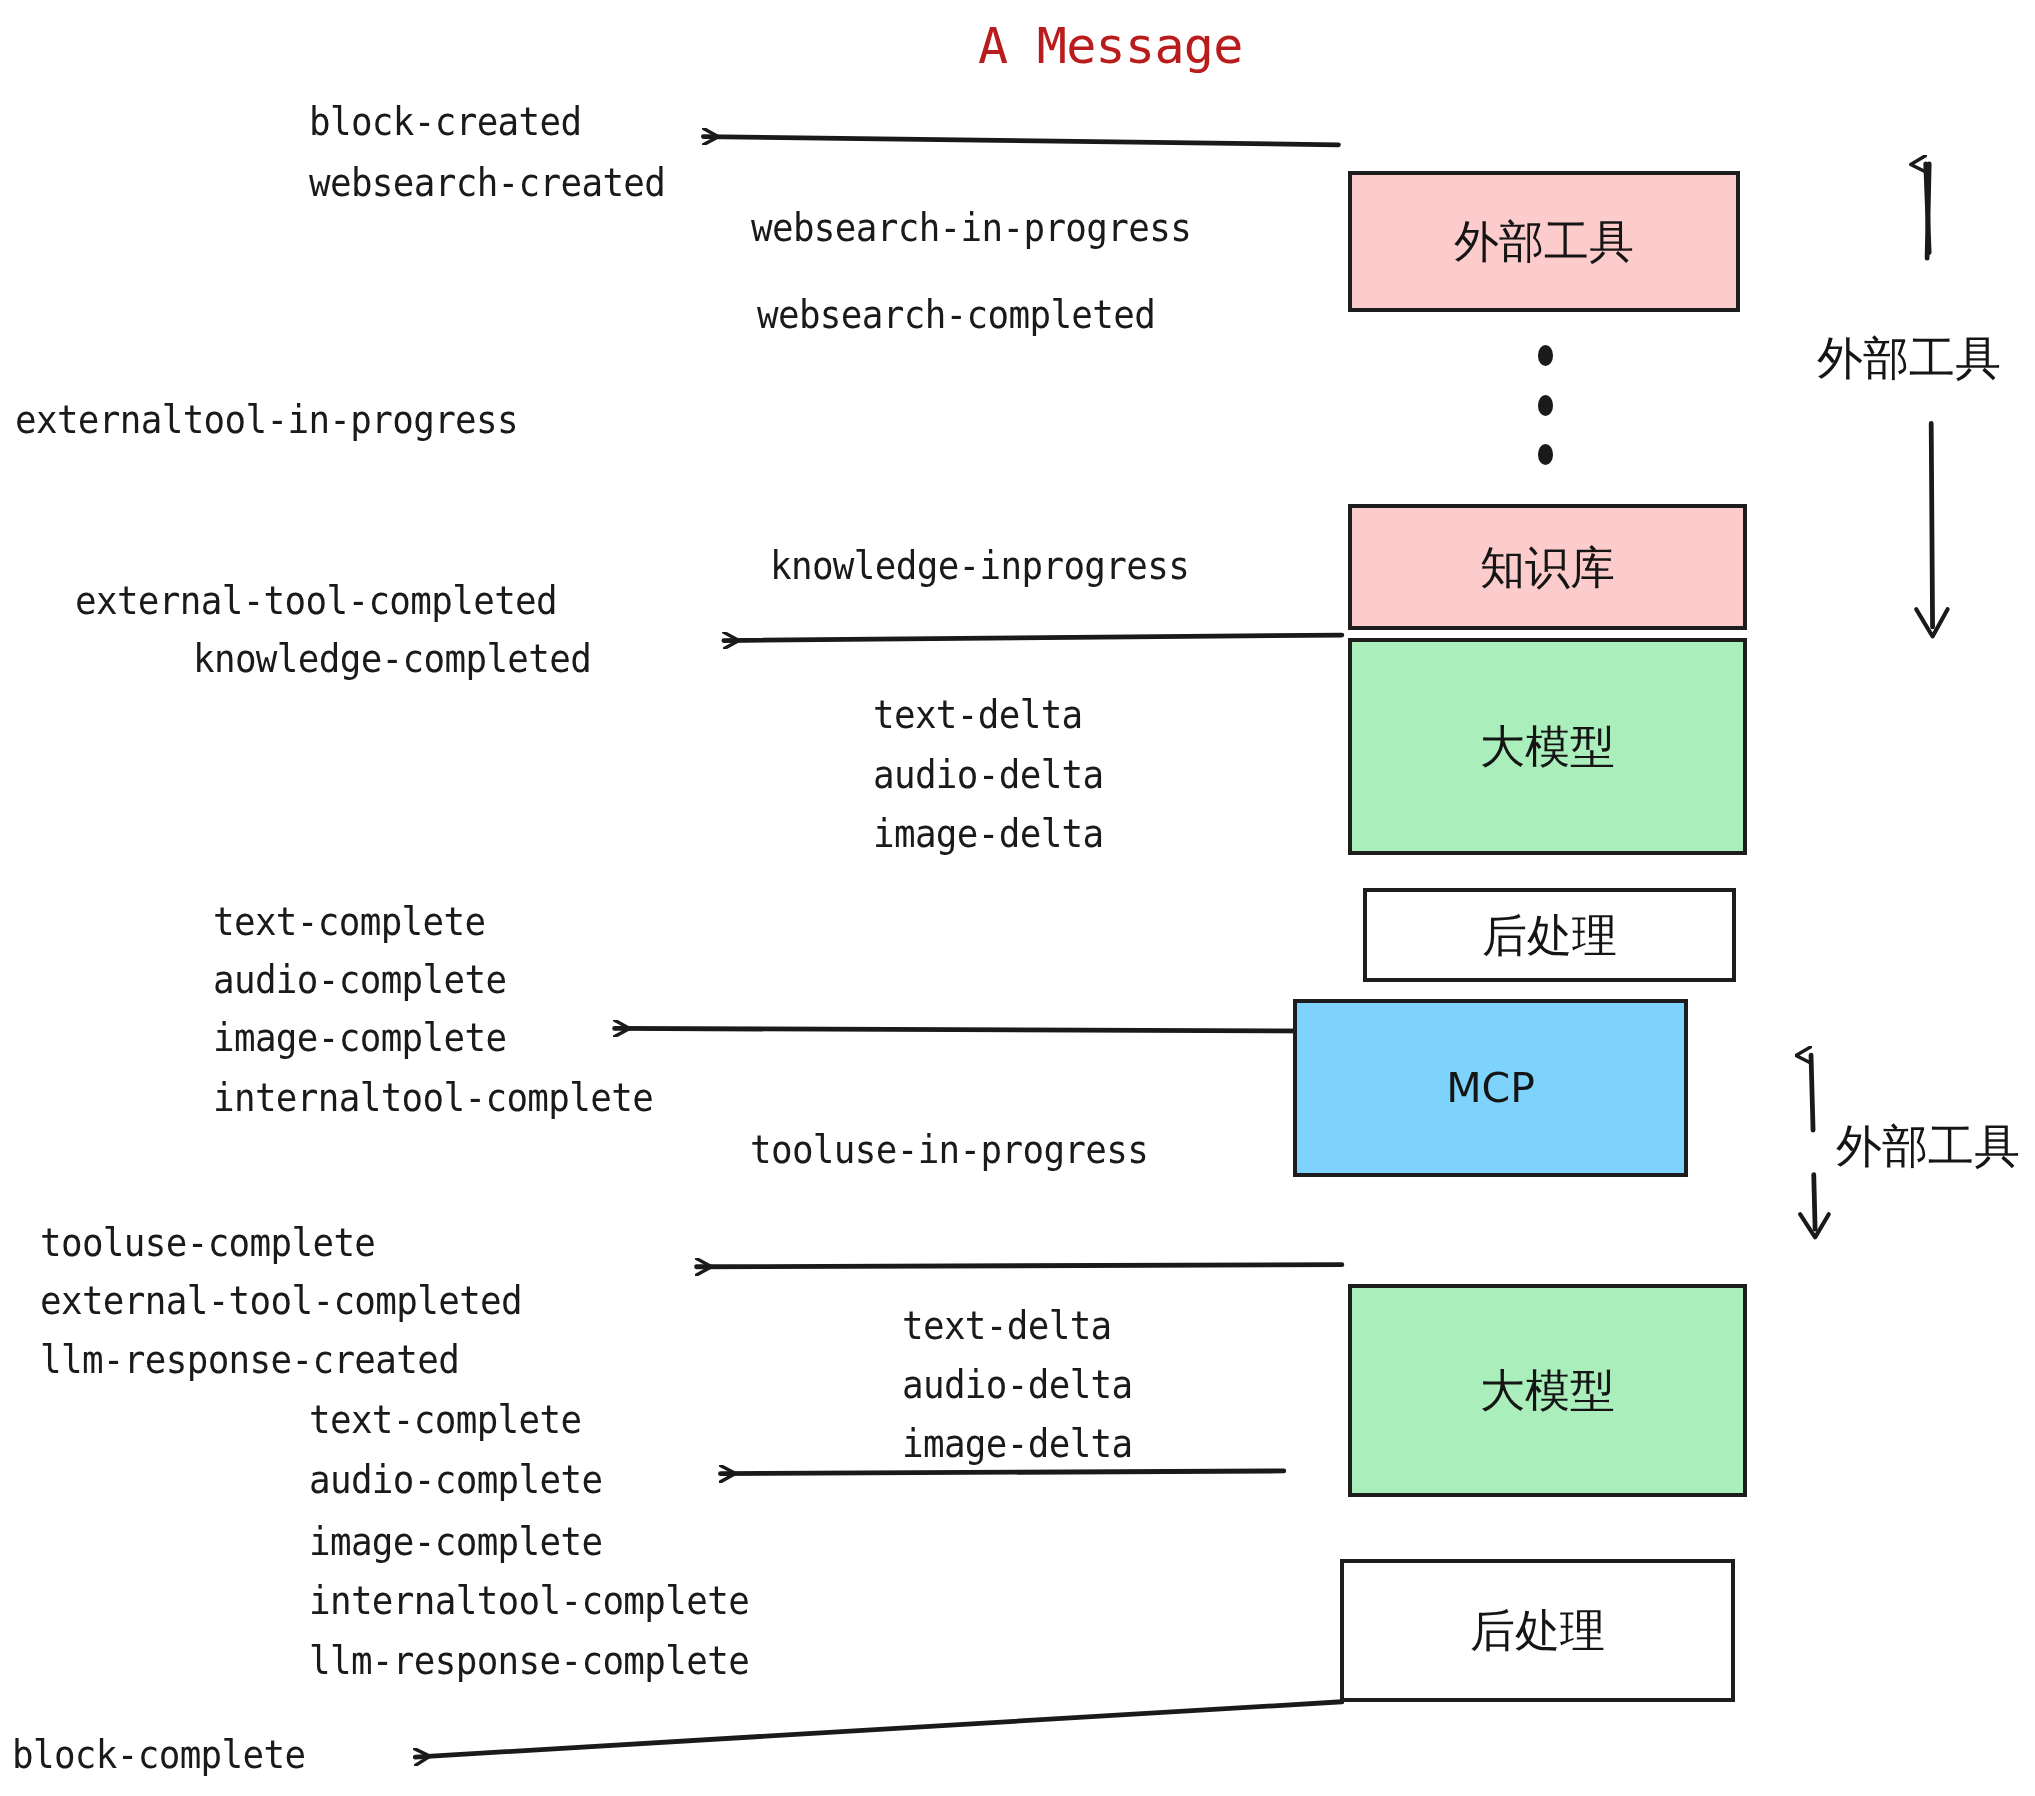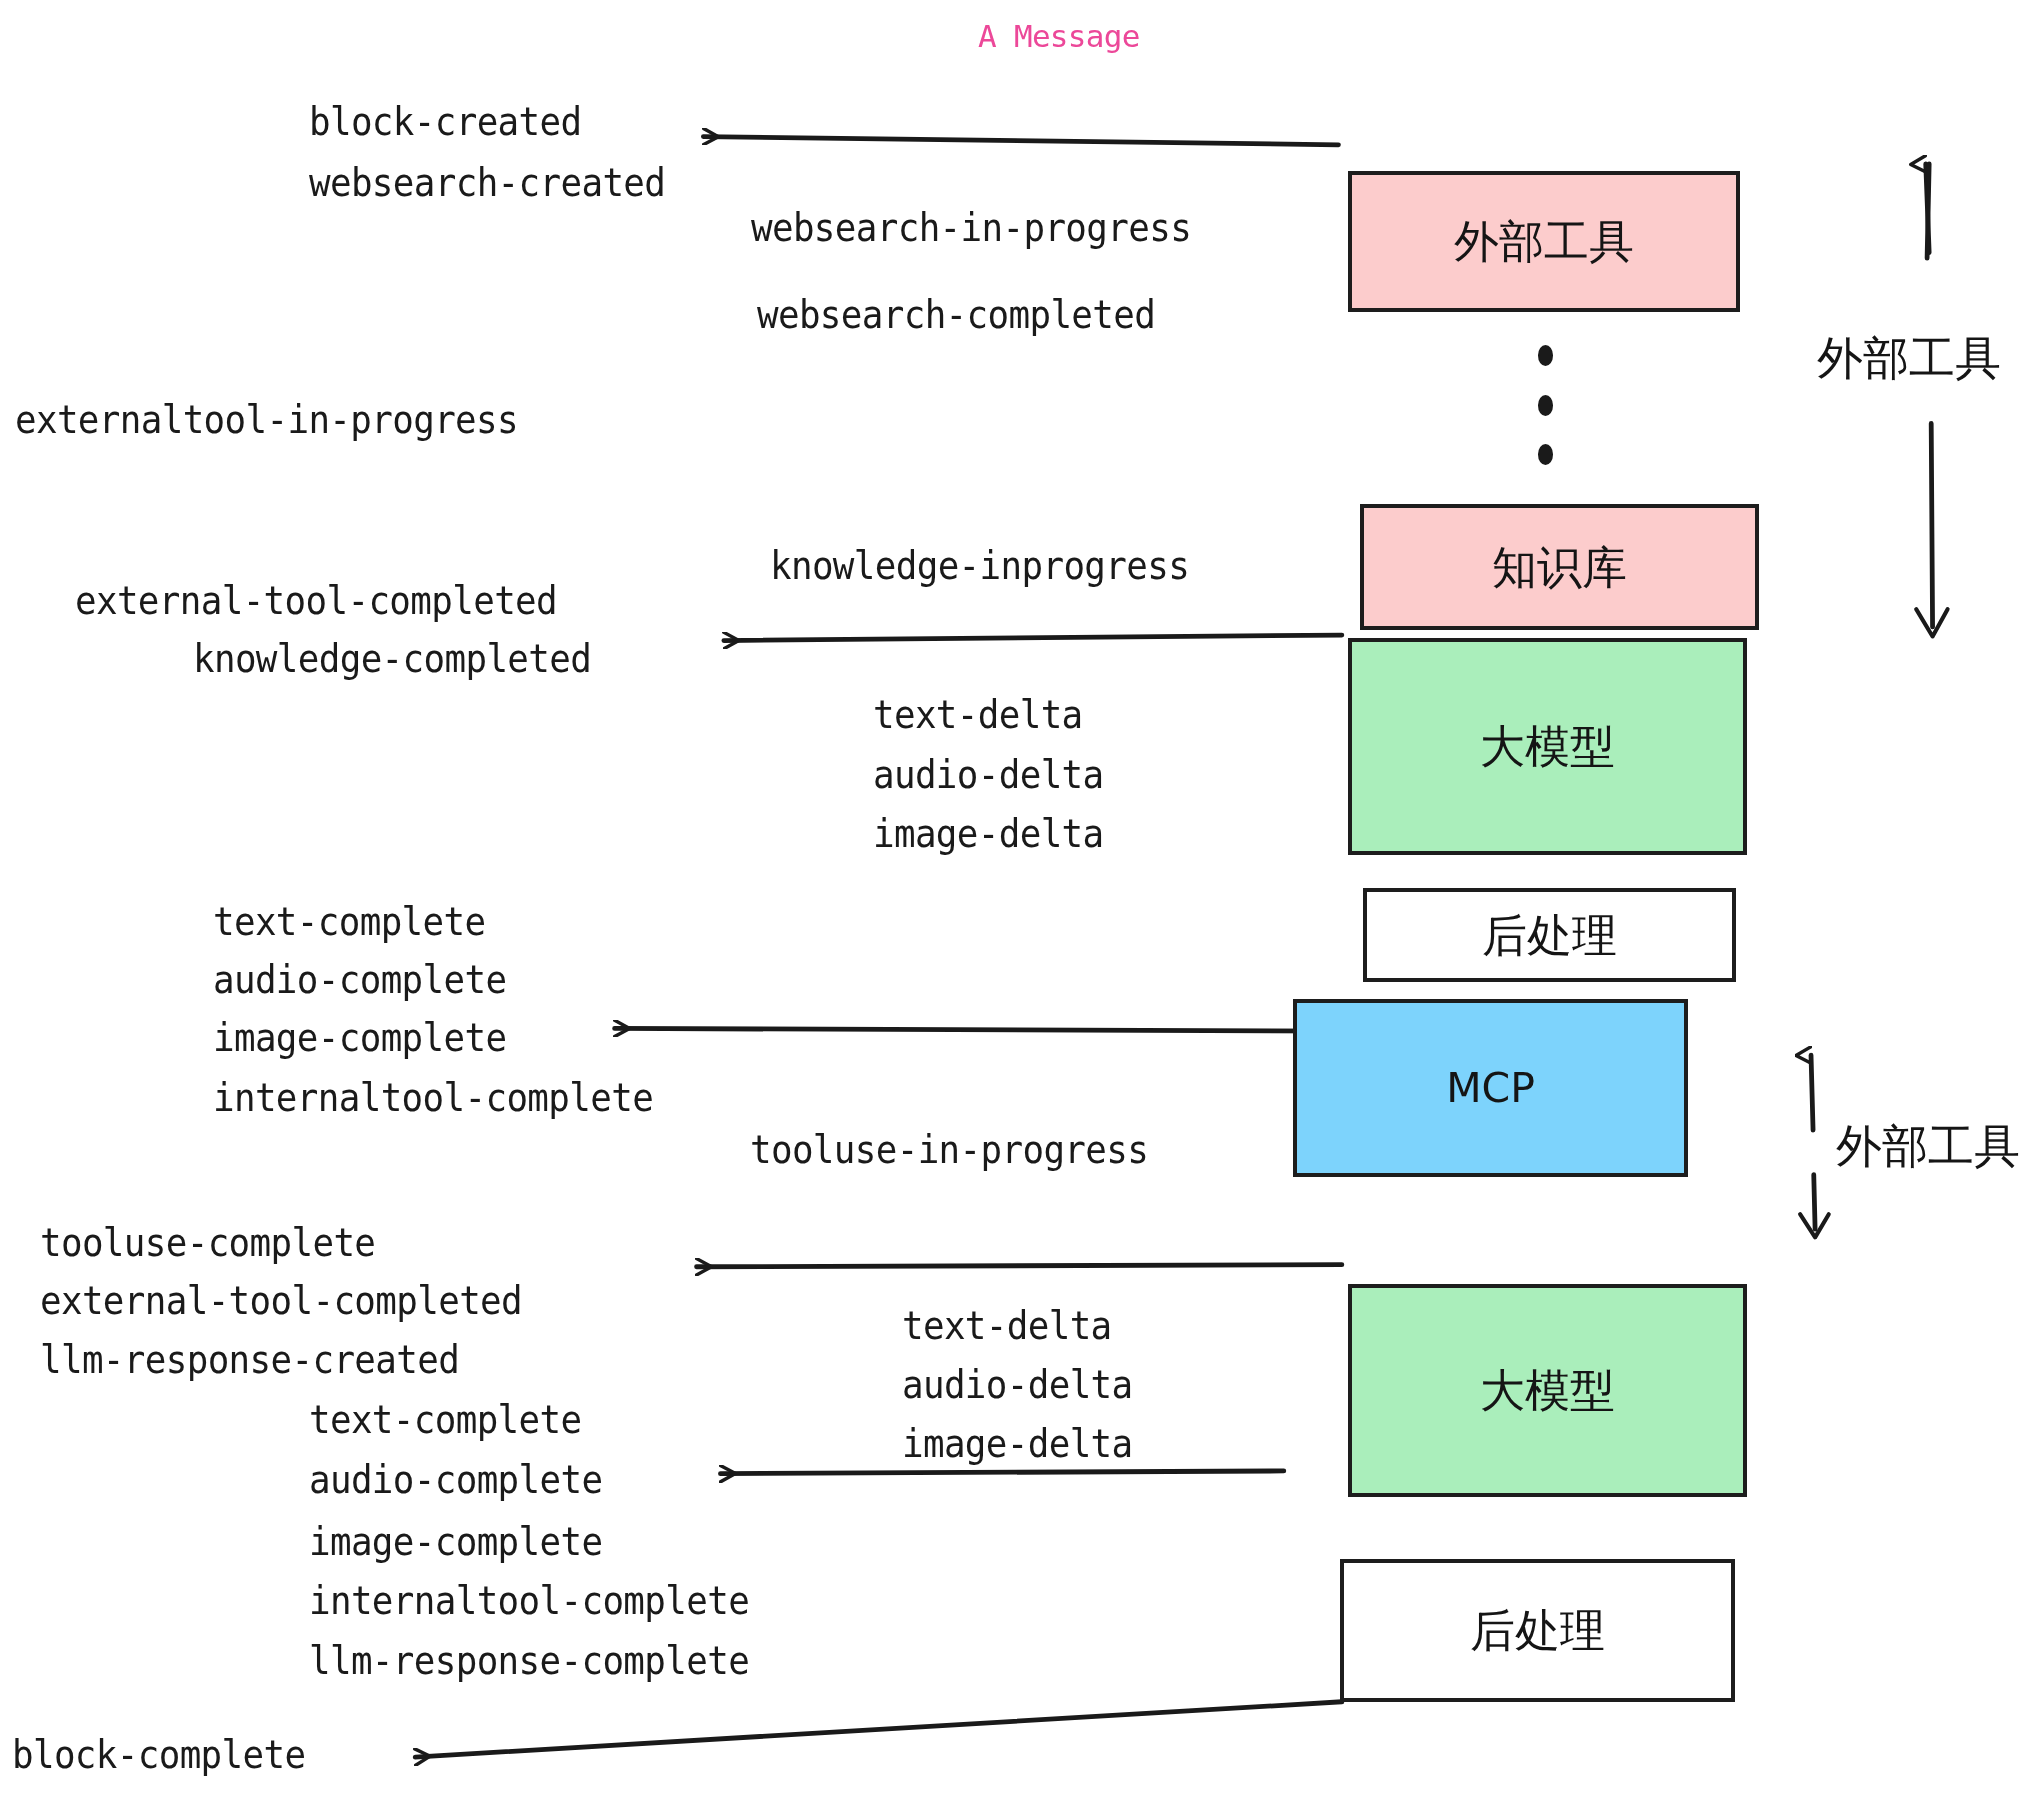--- a/index.html
+++ b/index.html
@@ -22,23 +22,23 @@
     font-family: "DejaVu Sans Mono", "Liberation Mono", monospace;
     font-size: 39px;
     line-height: 1;
     letter-spacing: -0.7px;
     transform: scaleX(0.92);
     transform-origin: left center;
   }
   .title {
     position: absolute;
     white-space: nowrap;
-    color: #ec4899;
+    color: #b91c1c;
     font-family: "DejaVu Sans Mono", "Liberation Mono", monospace;
-    font-size: 31px;
+    font-size: 50px;
     line-height: 1;
     letter-spacing: -0.7px;
   }
   .node {
     position: absolute;
     box-sizing: border-box;
     border: 4.8px solid #1d1d1d;
     display: flex;
     align-items: center;
     justify-content: center;
@@ -131,21 +131,21 @@
   <div class="dot" style="left:1538px; top:345px;"></div>
   <div class="dot" style="left:1538px; top:395px;"></div>
   <div class="dot" style="left:1538px; top:444px;"></div>
 
   <div class="title" style="left:978px; top:20.5px;">A Message</div>
 
   <div class="node" style="left:1348px; top:171px; width:392px; height:141px; background:#fccccc;">
     <span>外部工具</span>
   </div>
 
-  <div class="node" style="left:1348px; top:504px; width:399px; height:126px; background:#fccccc;margin-left:12px;">
+  <div class="node" style="left:1348px; top:504px; width:399px; height:126px; background:#fccccc;">
     <span>知识库</span>
   </div>
 
   <div class="node" style="left:1348px; top:638px; width:399px; height:217px; background:#aaeebb;">
     <span>大模型</span>
   </div>
 
   <div class="node" style="left:1363px; top:888px; width:373px; height:94px; background:#ffffff; border-width:4.1px;">
     <span>后处理</span>
   </div>

